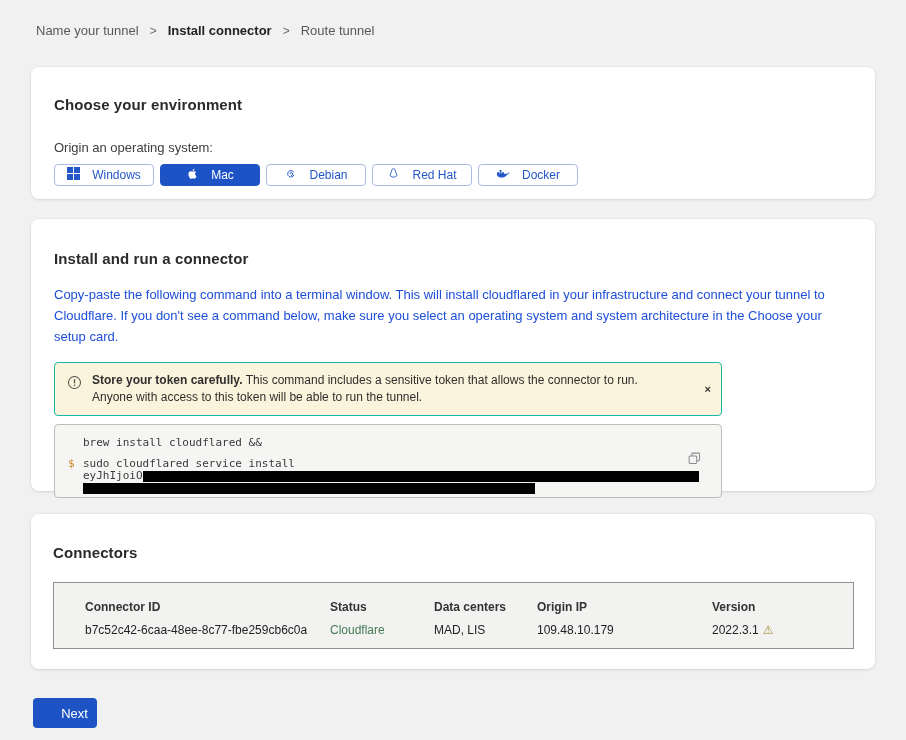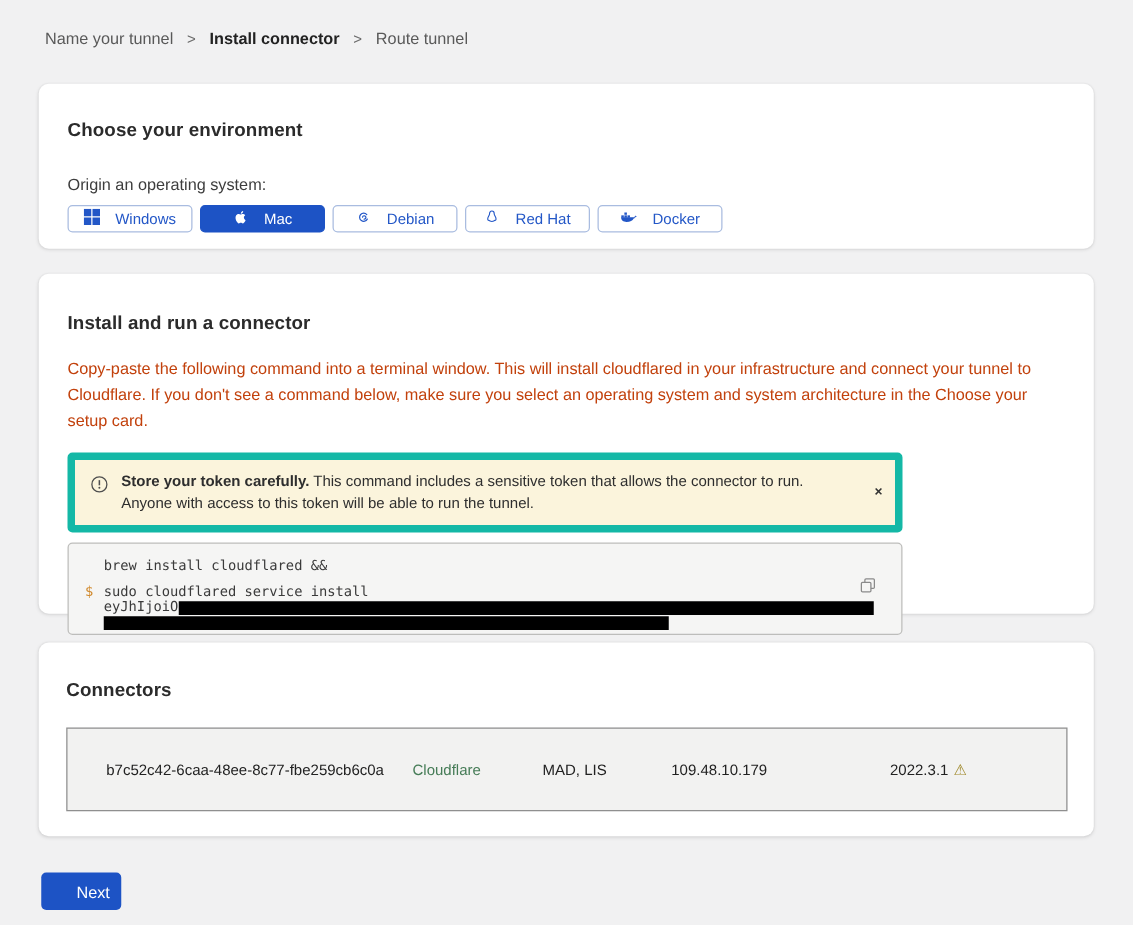--- a/index.html
+++ b/index.html
@@ -43,26 +43,26 @@
     font-size: 12px; font-family: "Liberation Sans", sans-serif;
     display: inline-flex; align-items: center; justify-content: center; gap: 12px;
     cursor: pointer;
   }
   .os-btn svg { flex: 0 0 auto; }
   .os-btn.selected { background: #1d53c5; border-color: #1d53c5; color: #fff; }
 
   
   .card-install { margin-top: 20px; padding: 31px 29px 24px 23px; height: 272px; }
   .card-install p.desc {
-    margin-top: 17px; font-size: 13px; color: #c2410c;
+    margin-top: 17px; font-size: 13px; color: #1d4ed8;
     line-height: 21px; max-width: 794px;
   }
   .warn-banner {
     margin-top: 15px; width: 668px;
-    background: #fbf4dc; border: 6px solid #14b8a6; border-radius: 4px;
+    background: #fbf4dc; border: 1px solid #14b8a6; border-radius: 4px;
     padding: 9px 30px 9px 12px;
     display: flex; gap: 10px; align-items: flex-start;
     position: relative;
   }
   .warn-banner .warn-text {
     font-size: 12px; line-height: 17px; color: #2e2e2e; max-width: 575px;
   }
   .warn-banner .warn-icon { margin-top: 3px; }
   .warn-close {
     position: absolute; right: 10px; top: 50%; transform: translateY(-50%);
@@ -216,20 +216,27 @@
           <rect x="4.2" y="1.2" width="8.2" height="8.2" rx="1"></rect>
           <rect x="1.2" y="4.2" width="8.2" height="8.2" rx="1" fill="#f5f5f4"></rect>
         </svg></button>
   </div>
 </section>
 
 
 <section class="card card-connectors">
   <h2>Connectors</h2>
   <div class="conn-table">
+    <div class="t-row header">
+      <span class="t-cell c-id">Connector ID</span>
+      <span class="t-cell c-status">Status</span>
+      <span class="t-cell c-dc">Data centers</span>
+      <span class="t-cell c-ip">Origin IP</span>
+      <span class="t-cell c-ver">Version</span>
+    </div>
     <div class="t-row values">
       <span class="t-cell c-id">b7c52c42-6caa-48ee-8c77-fbe259cb6c0a</span>
       <span class="t-cell c-status status-connected">Cloudflare</span>
       <span class="t-cell c-dc">MAD, LIS</span>
       <span class="t-cell c-ip">109.48.10.179</span>
       <span class="t-cell c-ver"><span>2022.3.1</span><span class="ver-warn">⚠</span></span>
     </div>
   </div>
 </section>
 

